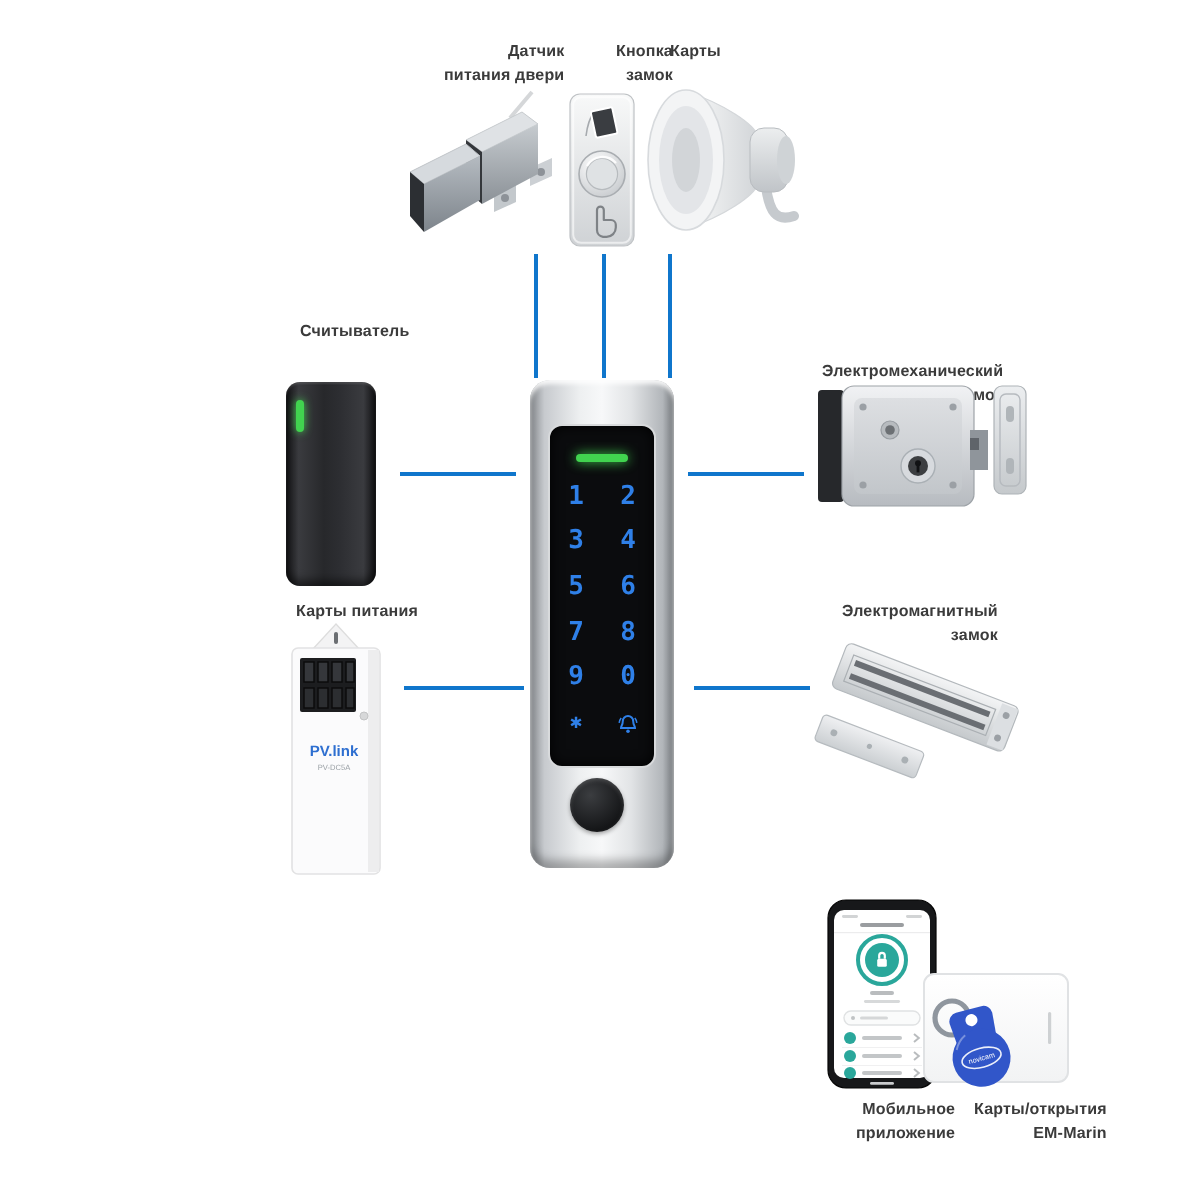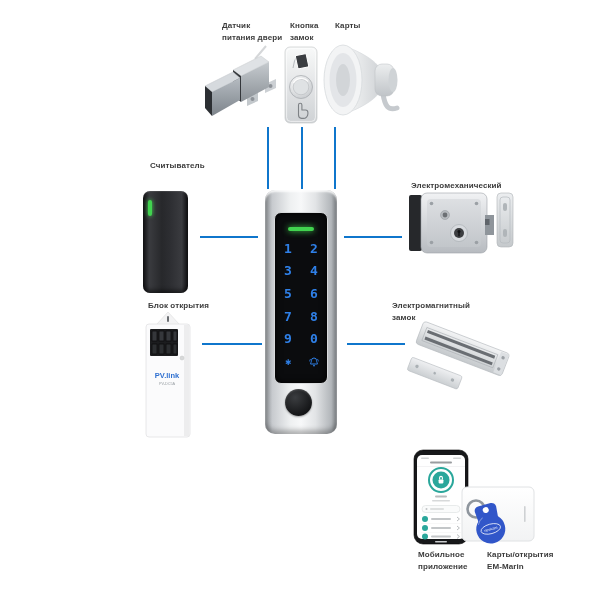--- a/index.html
+++ b/index.html
@@ -1,17 +1,17 @@
 <!DOCTYPE html>
 <html style="--wire: #0f76cc; --digit: #2f80e8; --led-green: #41d34f; --teal: #2aa79b; --fob-blue: #3156c9;"><head>
 <meta charset="utf-8">
 <style>
   html,body{margin:0;padding:0;background:#fff;}
   .stage{position:relative;width:600px;height:600px;background:#fff;overflow:hidden;
-         font-family:"Liberation Sans",sans-serif;}
+         font-family:"Liberation Sans",sans-serif;text-align:right;}
   .label{position:absolute;font-size:8px;line-height:11.5px;font-weight:700;
          color:#3b3b3b;letter-spacing:.1px;white-space:nowrap;}
   .wire{position:absolute;background:var(--wire,#0f76cc);}
   .wire.v{width:2px;} .wire.h{height:2px;}
   .dev{position:absolute;}
 
   
   .keypad{position:absolute;left:265px;top:190px;width:72px;height:244px;border-radius:10px;
     background:linear-gradient(90deg,#85898d 0%,#c7cace 10%,#eef0f1 35%,#f7f8f9 50%,#e2e4e6 70%,#b2b6ba 92%,#7c8084 100%);
     box-shadow:inset 0 2px 2px rgba(255,255,255,.85), inset 0 -4px 5px rgba(0,0,0,.28);}
@@ -39,42 +39,42 @@
 </style>
 </head>
 <body>
 
 <div class="stage">
 
   <div class="label" style="left:222px;top:20px">
     <div>Датчик</div>
     <div>питания двери</div>
   </div>
-  <div class="label" style="left:290px;top:20px">
+  <div class="label" style="left:308px;top:20px">
     <div>Кнопка</div>
     <div>замок</div>
   </div>
   <div class="label" style="left:335px;top:20px">
     <div>Карты</div>
   </div>
   <div class="label" style="left:150px;top:160px">
     <div>Считыватель</div>
   </div>
   <div class="label" style="left:148px;top:300px">
-    <div>Блок открытия</div>
+    <div>Карты питания</div>
   </div>
   <div class="label" style="left:411px;top:180px">
     <div>Электромеханический</div>
     <div>замок</div>
   </div>
-  <div class="label" style="left:392px;top:300px">
+  <div class="label" style="left:421px;top:300px">
     <div>Электромагнитный</div>
     <div>замок</div>
   </div>
-  <div class="label" style="left:418px;top:549px">
+  <div class="label" style="left:428px;top:549px">
     <div>Мобильное</div>
     <div>приложение</div>
   </div>
   <div class="label" style="left:487px;top:549px">
     <div>Карты/открытия</div>
     <div>EM-Marin</div>
   </div>
 
   <div class="wire v" style="left:267px;top:127px;height:62px"></div>
   <div class="wire v" style="left:301px;top:127px;height:62px"></div>

